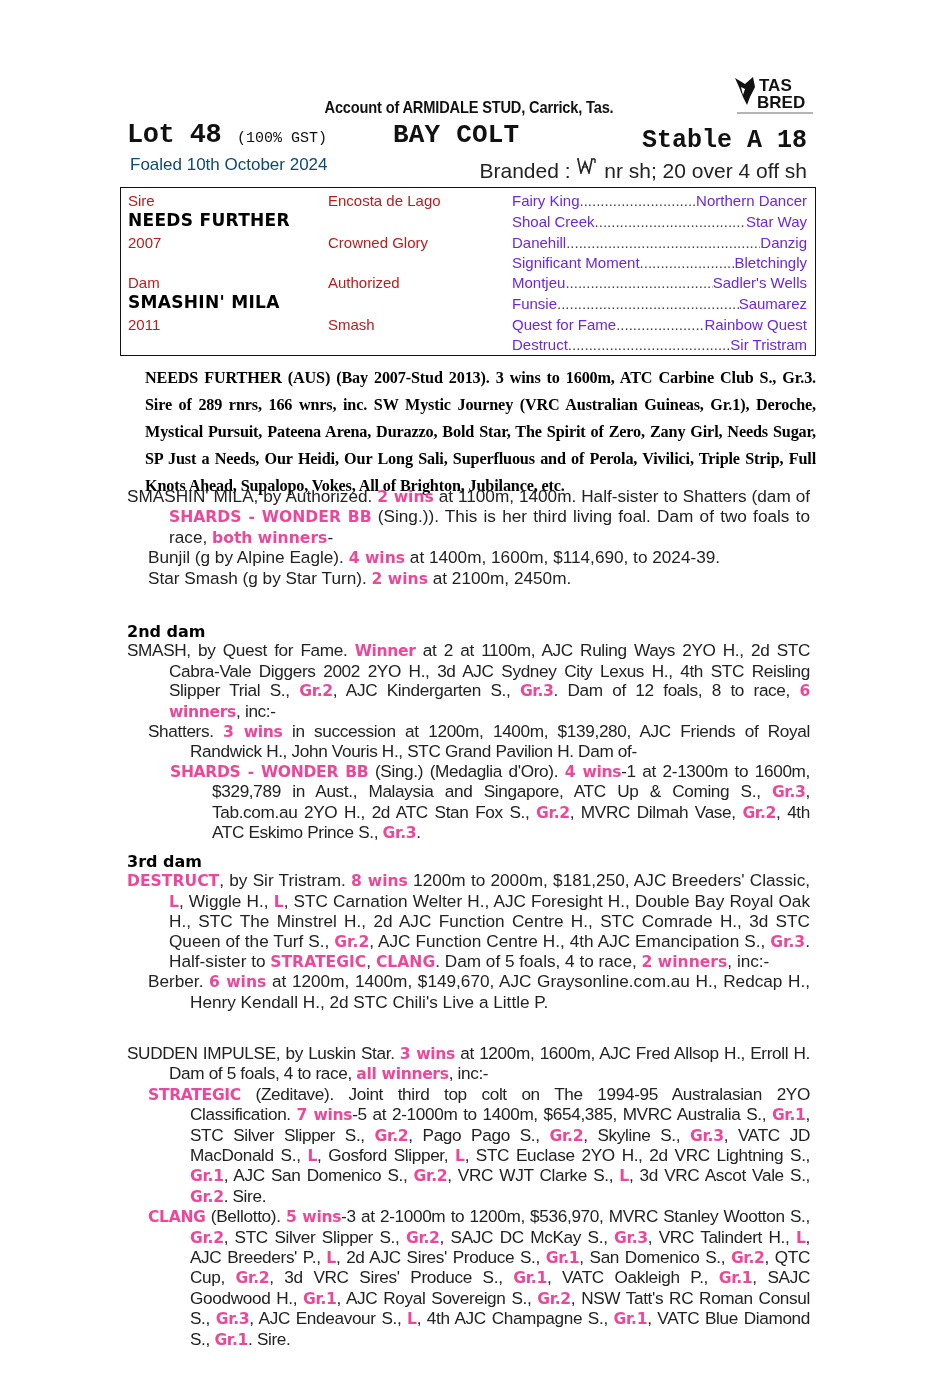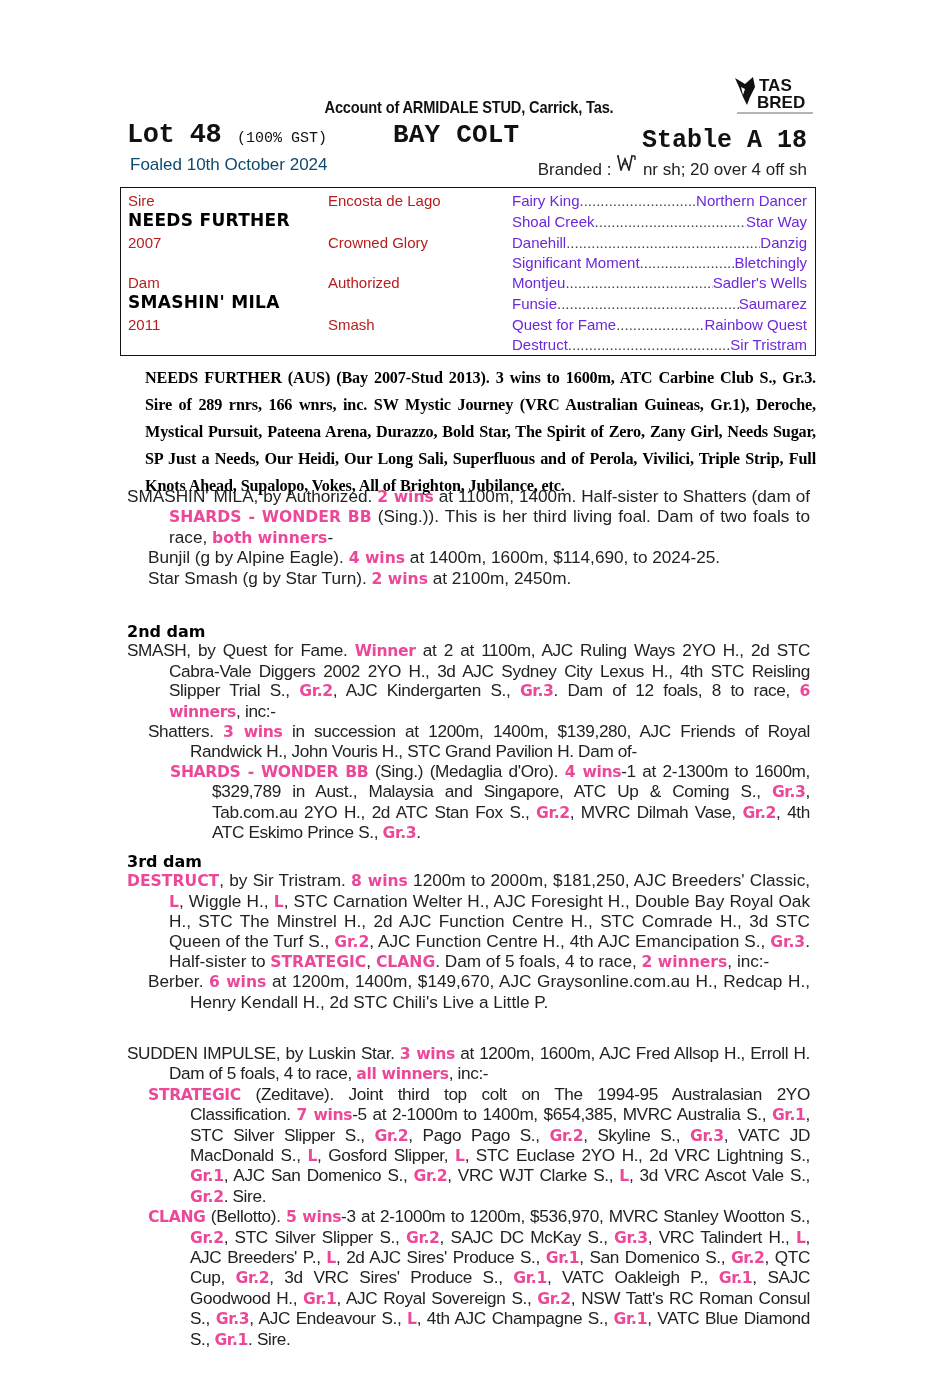--- a/index.html
+++ b/index.html
@@ -10,21 +10,21 @@
   .logo svg { display: block; }
 
   .account { position: absolute; left: 0; width: 938px; top: 98px; text-align: center; font-weight: bold; font-size: 17px; letter-spacing: -0.2px; transform: scaleX(0.86); }
   .lot-row { position: absolute; left: 127px; top: 120px; width: 680px; height: 32px; font-family: Liberation Mono, monospace; }
   .lot { position: absolute; left: 0; top: 0; font-weight: bold; font-size: 27px; letter-spacing: -0.5px; }
   .lot .gst { font-weight: normal; font-size: 15px; letter-spacing: 0; }
   .colt { position: absolute; left: 266px; top: 0; font-weight: bold; font-size: 26px; letter-spacing: 0.2px; }
   .stable { position: absolute; right: 0; top: 6px; font-weight: bold; font-size: 25px; }
 
   .foaled { position: absolute; left: 130px; top: 155px; font-size: 17px; color: #0c4a6e; }
-  .branded { position: absolute; right: 131px; top: 155px; font-size: 17px; color: #222; }
+  .branded { position: absolute; right: 131px; top: 155px; font-size: 21px; color: #222; }
   .brand-glyph { display: inline-block; width: 22px; height: 16px; vertical-align: 4px; }
 
   .pedigree { position: absolute; left: 120px; top: 187px; width: 696px; height: 169px; border: 1.6px solid #111; box-sizing: border-box; }
   .pcol { position: absolute; top: 0; }
   .pc1 { left: 7px; width: 200px; }
   .pc2 { left: 207px; width: 180px; }
   .pc3 { left: 391px; width: 295px; }
   .pcell { position: absolute; font-size: 15px; color: #b91c1c; white-space: nowrap; }
   .pcell.bold { font-family: "DejaVu Sans", sans-serif; font-weight: bold; font-size: 17px; color: #000; letter-spacing: 0.3px; }
   .grand { position: absolute; left: 0; width: 295px; font-size: 15px; color: #6d28d9; display: flex; white-space: nowrap; }
@@ -137,21 +137,21 @@
           <span class="dots"></span>
           <span>Sir Tristram</span>
         </div>
     </div>
   </div>
 
   <div class="sire-note">NEEDS FURTHER (AUS) (Bay 2007-Stud 2013). 3 wins to 1600m, ATC Carbine Club S., Gr.3. Sire of 289 rnrs, 166 wnrs, inc. SW Mystic Journey (VRC Australian Guineas, Gr.1), Deroche, Mystical Pursuit, Pateena Arena, Durazzo, Bold Star, The Spirit of Zero, Zany Girl, Needs Sugar, SP Just a Needs, Our Heidi, Our Long Sali, Superfluous and of Perola, Vivilici, Triple Strip, Full Knots Ahead, Supalopo, Vokes, All of Brighton, Jubilance, etc.</div>
 
   <div class="section" style="top:487px">
       <p class="para lvl0"><span>SMASHIN' MILA, by Authorized. </span><span class="b">2 wins</span><span> at 1100m, 1400m. Half-sister to Shatters (dam of </span><span class="b">SHARDS - WONDER BB</span><span> (Sing.)). This is her third living foal. Dam of two foals to race, </span><span class="b">both winners</span><span>-</span></p>
-      <p class="para lvl1"><span>Bunjil (g by Alpine Eagle). </span><span class="b">4 wins</span><span> at 1400m, 1600m, $114,690, to 2024-25.</span></p>
+      <p class="para lvl1"><span>Bunjil (g by Alpine Eagle). </span><span class="b">4 wins</span><span> at 1400m, 1600m, $114,690, to 2024-39.</span></p>
       <p class="para lvl1"><span>Star Smash (g by Star Turn). </span><span class="b">2 wins</span><span> at 2100m, 2450m.</span></p>
     </div>
   <div class="section" style="top:622px">
       <h3>2nd dam</h3>
       <p class="para lvl0 cond"><span>SMASH, by Quest for Fame. </span><span class="b">Winner</span><span> at 2 at 1100m, AJC Ruling Ways 2YO H., 2d STC Cabra-Vale Diggers 2002 2YO H., 3d AJC Sydney City Lexus H., 4th STC Reisling Slipper Trial S., </span><span class="b">Gr.2</span><span>, AJC Kindergarten S., </span><span class="b">Gr.3</span><span>. Dam of 12 foals, 8 to race, </span><span class="b">6 winners</span><span>, inc:-</span></p>
       <p class="para lvl1 cond"><span>Shatters. </span><span class="b">3 wins</span><span> in succession at 1200m, 1400m, $139,280, AJC Friends of Royal Randwick H., John Vouris H., STC Grand Pavilion H. Dam of-</span></p>
       <p class="para lvl2 cond"><span class="b">SHARDS - WONDER BB</span><span> (Sing.) (Medaglia d'Oro). </span><span class="b">4 wins</span><span>-1 at 2-1300m to 1600m, $329,789 in Aust., Malaysia and Singapore, ATC Up &amp; Coming S., </span><span class="b">Gr.3</span><span>, Tab.com.au 2YO H., 2d ATC Stan Fox S., </span><span class="b">Gr.2</span><span>, MVRC Dilmah Vase, </span><span class="b">Gr.2</span><span>, 4th ATC Eskimo Prince S., </span><span class="b">Gr.3</span><span>.</span></p>
     </div>
   <div class="section" style="top:852px">
       <h3>3rd dam</h3>

